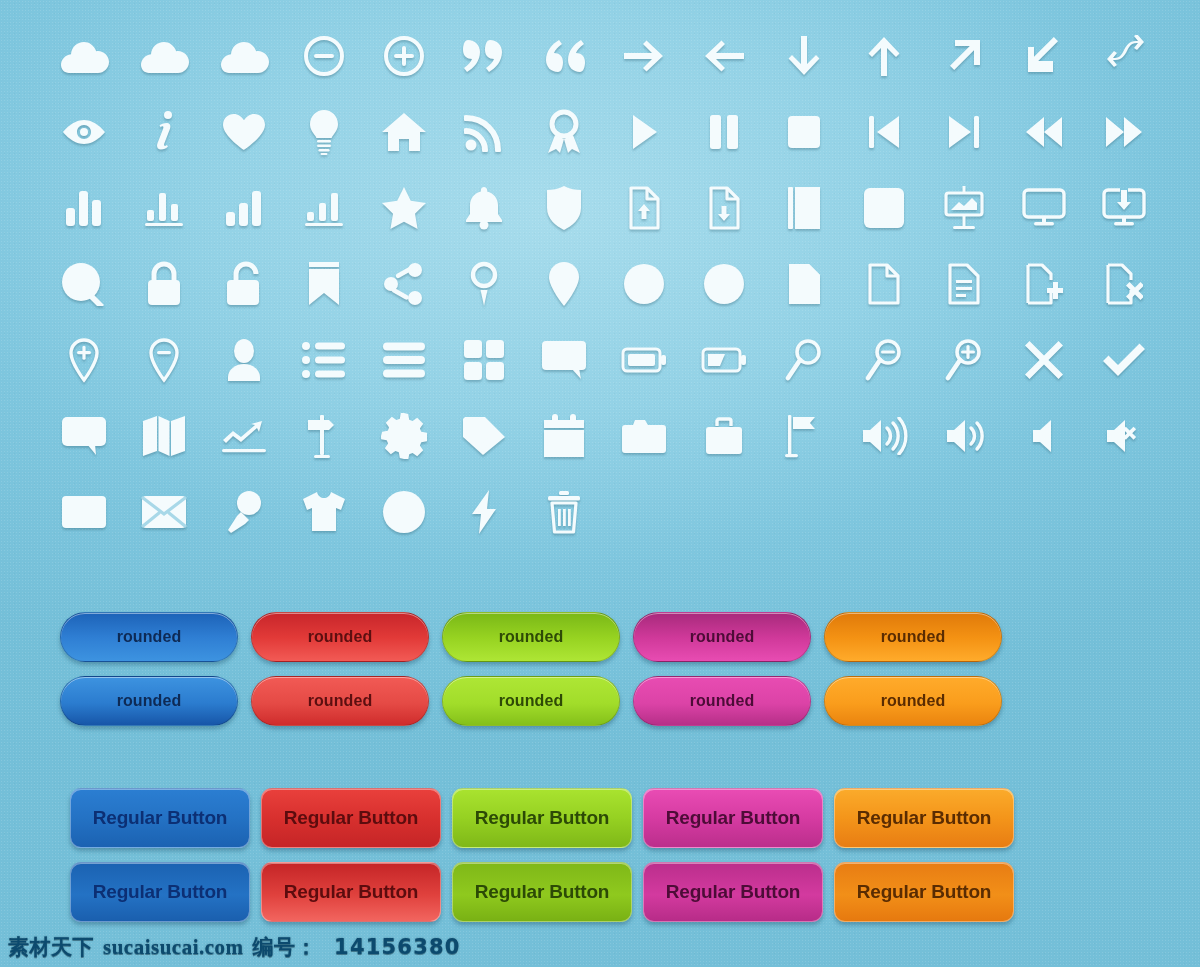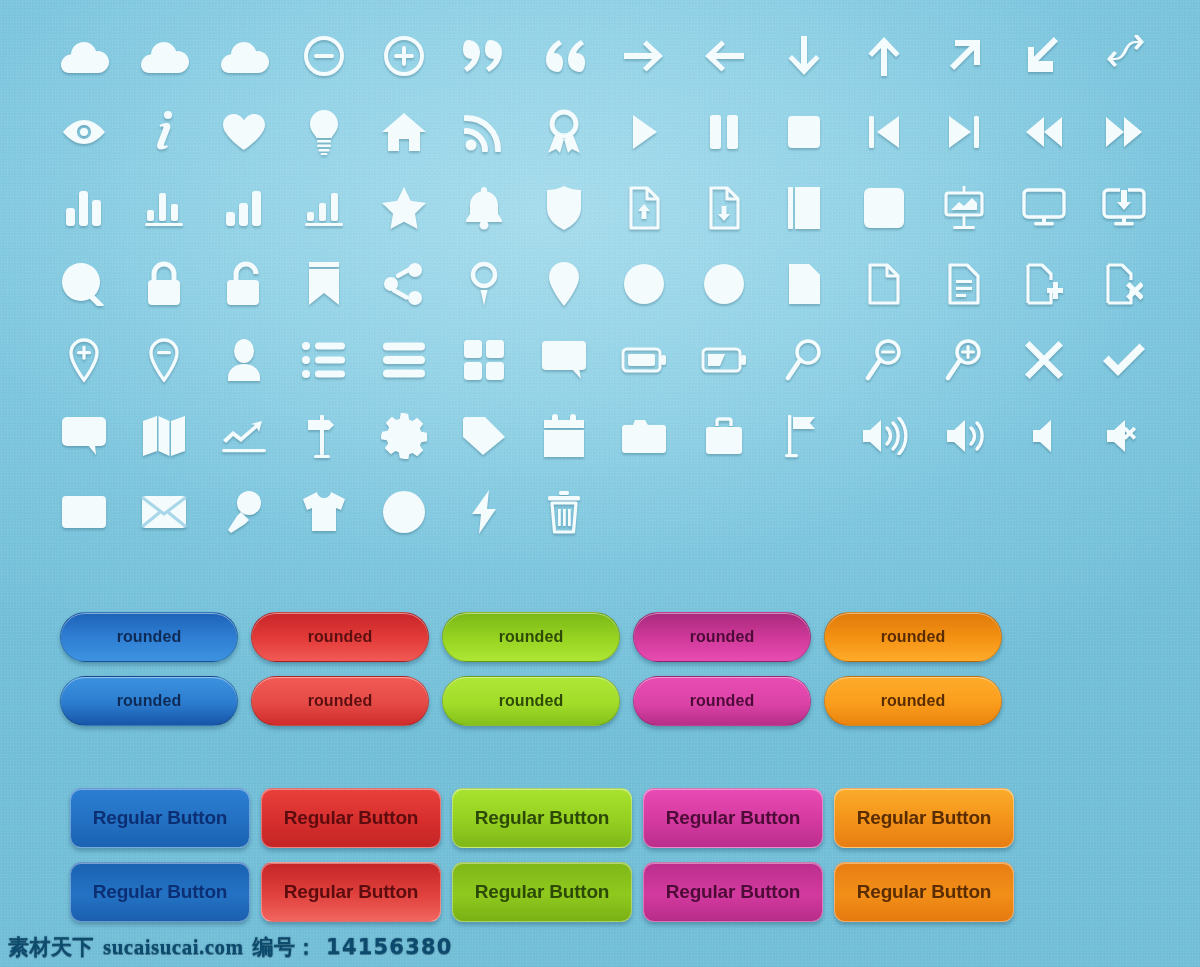--- a/index.html
+++ b/index.html
@@ -79,21 +79,21 @@
   .watermark{
     position:absolute;left:8px;bottom:6px;
     font-size:21px;font-weight:bold;color:#0c4a6e;
     text-shadow:0 1px 0 rgba(60,110,130,.85), 0 0 2px rgba(40,90,110,.6);
     letter-spacing:.5px;white-space:nowrap;
     display:flex;align-items:baseline;gap:9px;
     font-family:"DejaVu Sans","Liberation Sans",sans-serif;
     text-align:right;
   }
   .watermark .wm-site{font-family:Liberation Serif, serif;}
-  .watermark .wm-no{letter-spacing:1.2px;}
+  .watermark .wm-no{letter-spacing:1.2px;margin-left:8px;}
 </style>
 </head>
 <body>
 
 <div class="stage">
 
   <div class="icon-grid">
 
     <div class="icon-cell">
         <svg width="50" height="38" viewBox="0 0 50 38">

